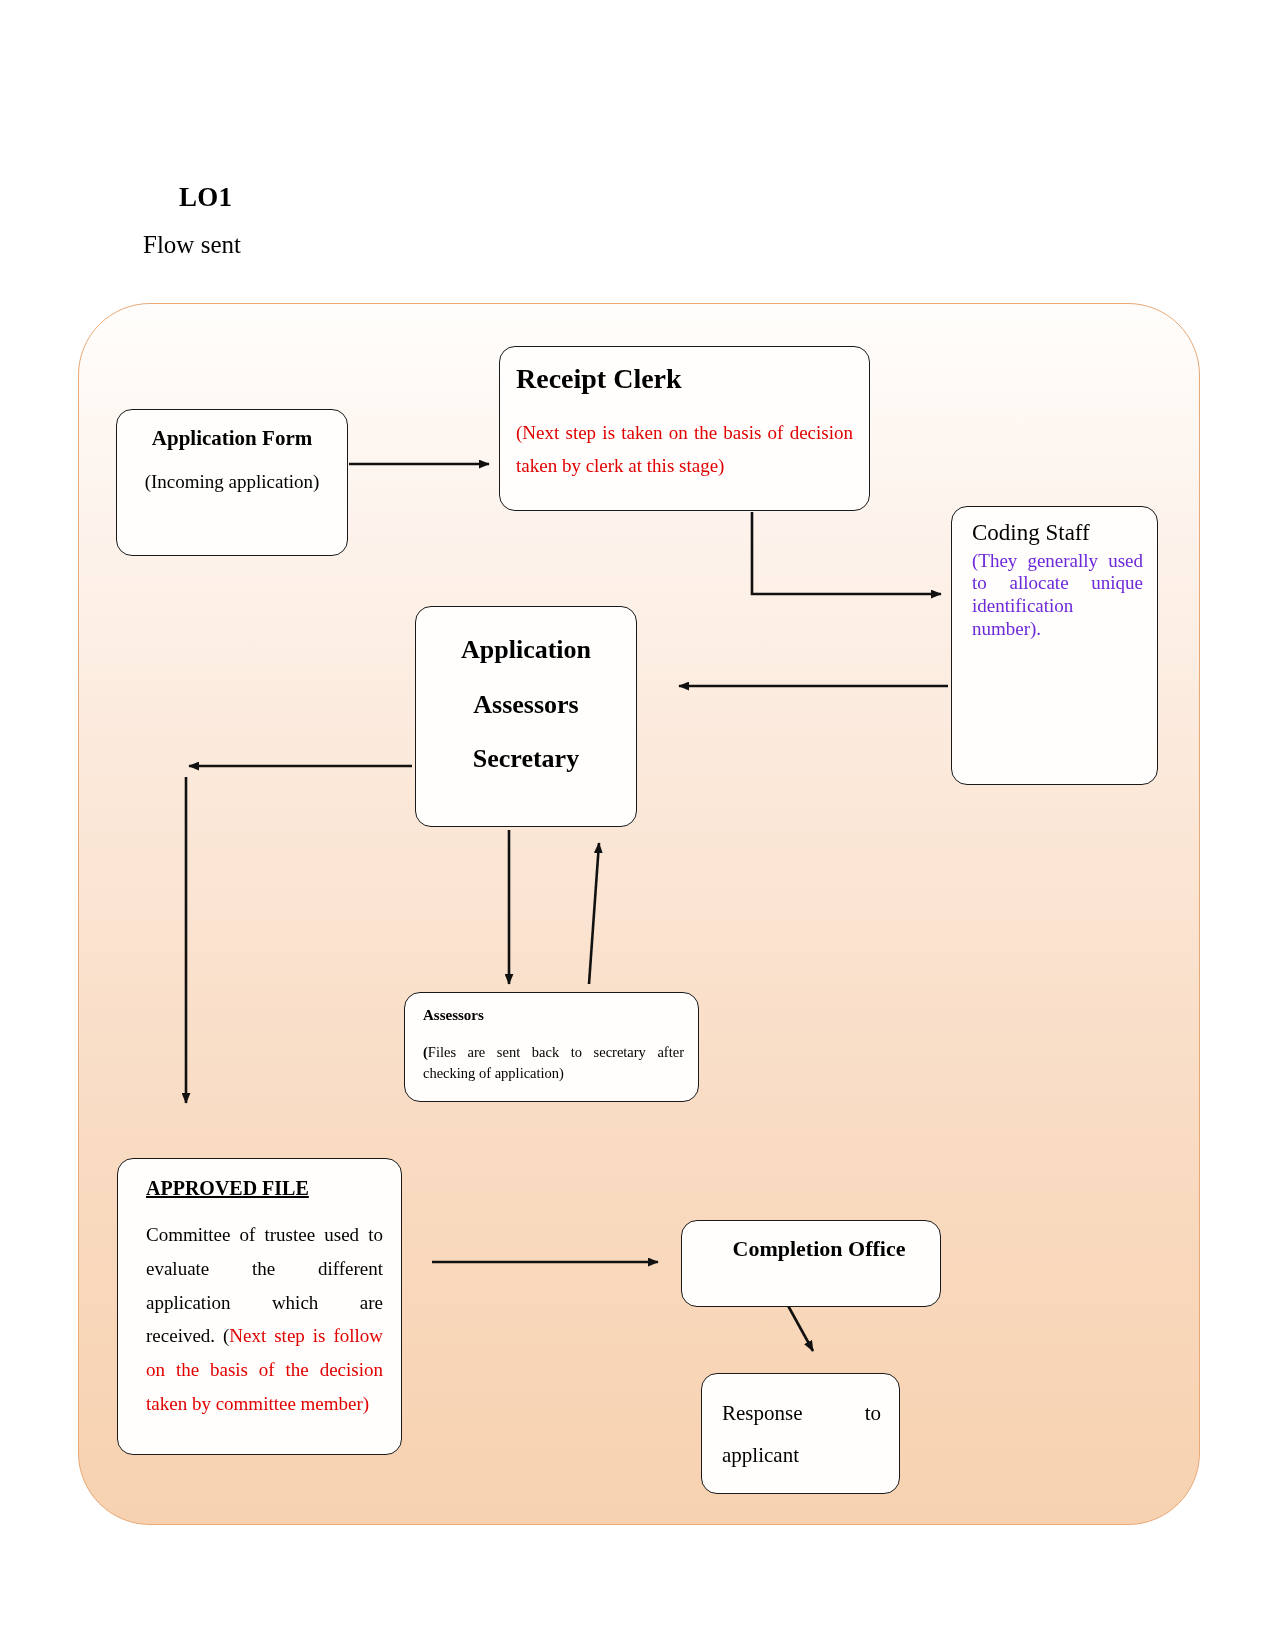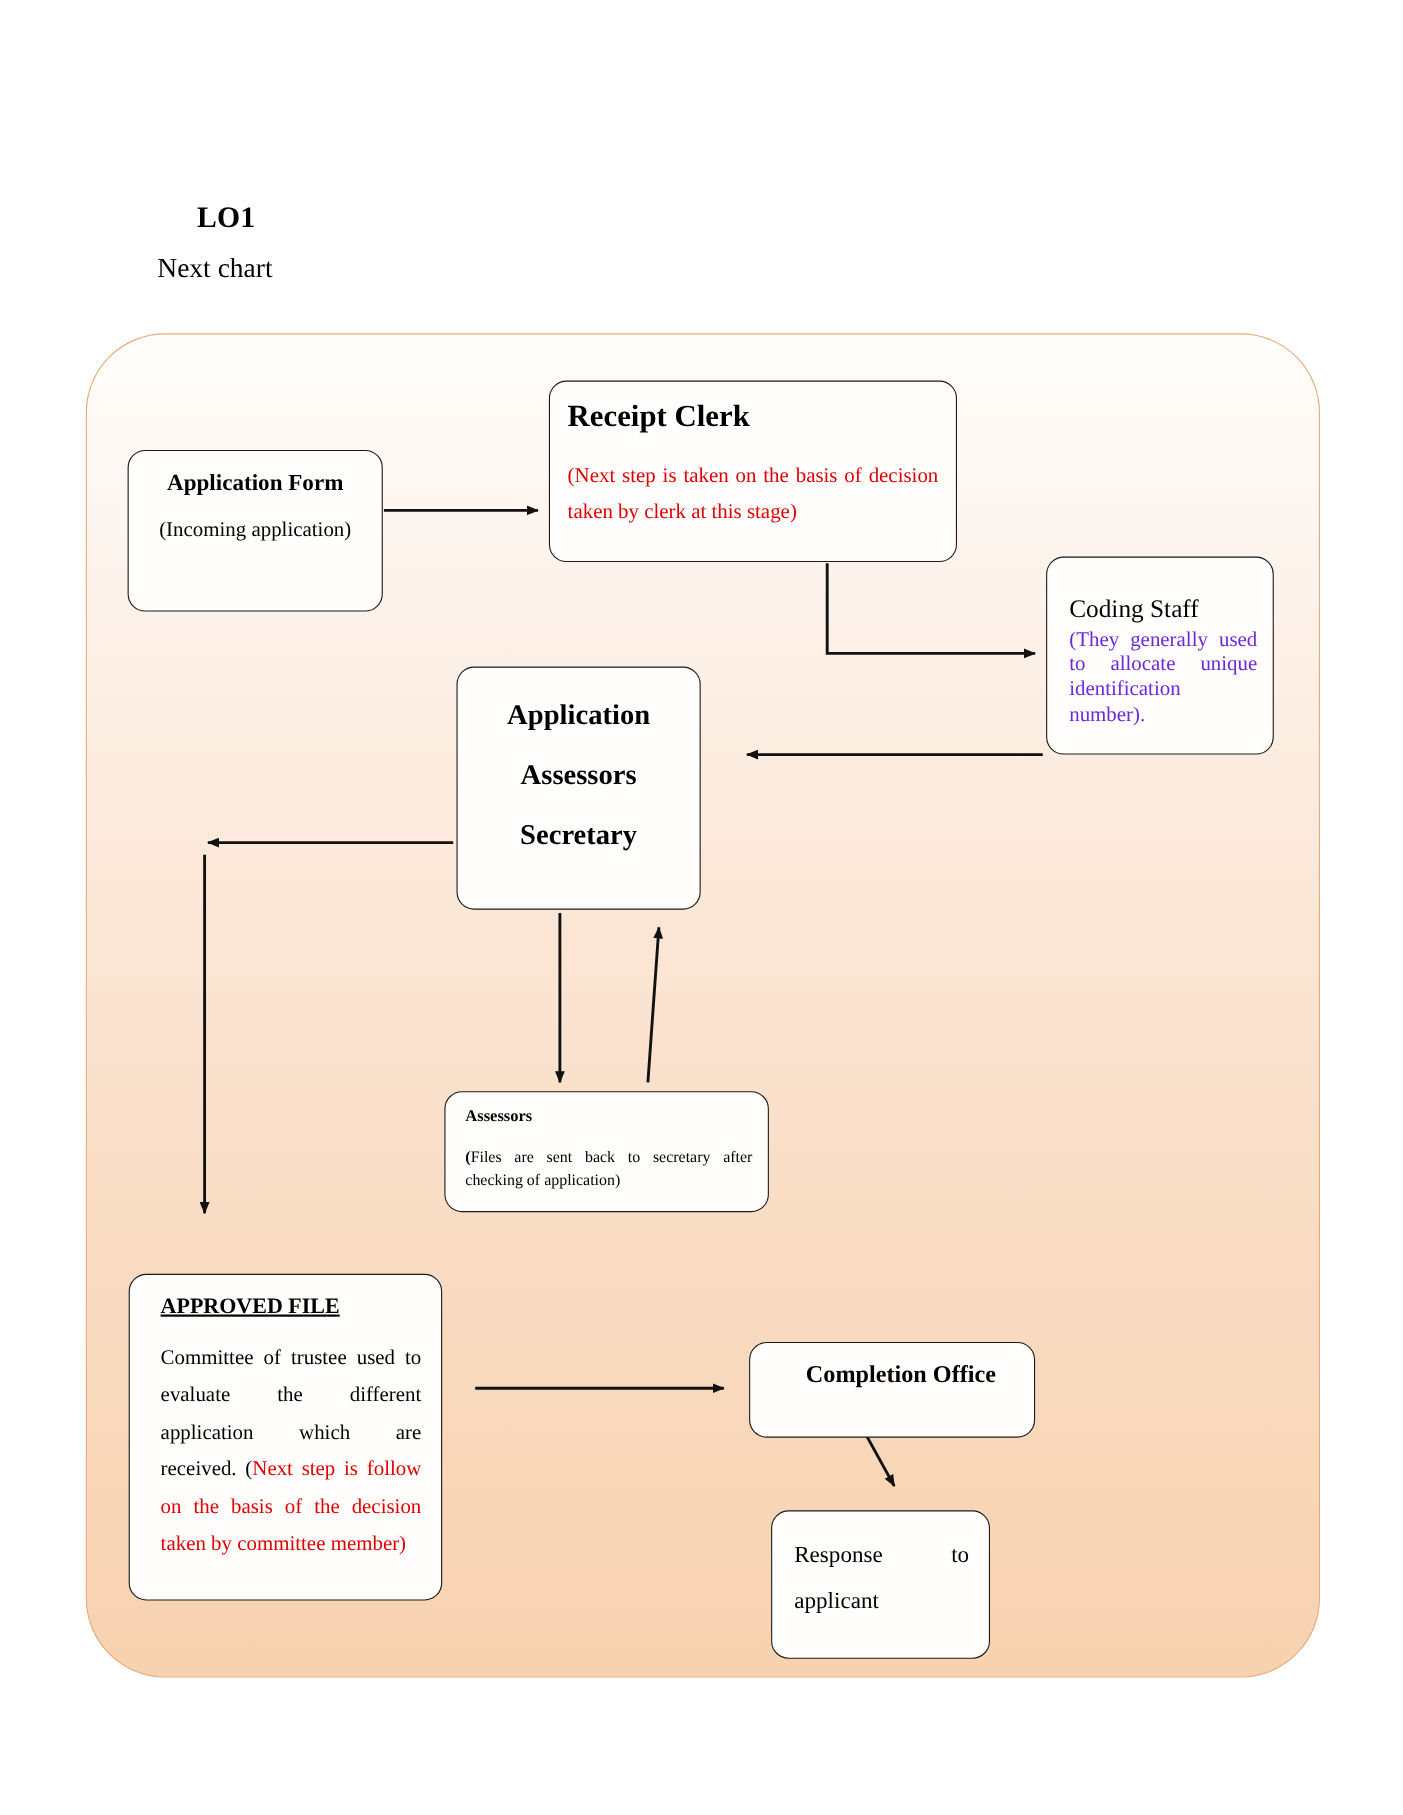--- a/index.html
+++ b/index.html
@@ -132,22 +132,22 @@
     text-align-last: left;
     margin-top: 20px;
     line-height: 1.72;
   }
 
   
   #node-coding-staff {
     left: 951px;
     top: 506px;
     width: 207px;
-    height: 180px;
-    padding: 33px 14px 0 20px;
+    height: 279px;
+    padding: 12px 14px 0 20px;
   }
   #node-coding-staff .n-title {
     font-size: 23px;
     font-weight: normal;
     line-height: 1.2;
   }
   #node-coding-staff .n-body {
     font-size: 19px;
     color: #6d28d9;
     text-align: justify;
@@ -228,37 +228,37 @@
     font-weight: bold;
     text-align: center;
     line-height: 1.3;
   }
 
   
   #node-response {
     left: 701px;
     top: 1373px;
     width: 199px;
-    height: 135px;
+    height: 121px;
     padding: 18px 18px 0 20px;
   }
   #node-response .n-body {
     font-size: 21px;
     text-align: justify;
     text-align-last: left;
     line-height: 2;
   }
 </style>
 </head>
 <body>
 
 <div class="page">
 
   <div class="heading-lo1">LO1</div>
-  <div class="heading-sub">Next chart</div>
+  <div class="heading-sub">Flow sent</div>
 
   <div class="canvas"></div>
 
   <svg class="arrows" viewBox="0 0 1275 1650" xmlns="http://www.w3.org/2000/svg">
     <defs>
       <marker id="ah" markerWidth="11" markerHeight="9" refX="10.2" refY="4.5" orient="auto" markerUnits="userSpaceOnUse">
         <path d="M0,0 L11,4.5 L0,9 z" fill="#111111"></path>
       </marker>
     </defs>
 

